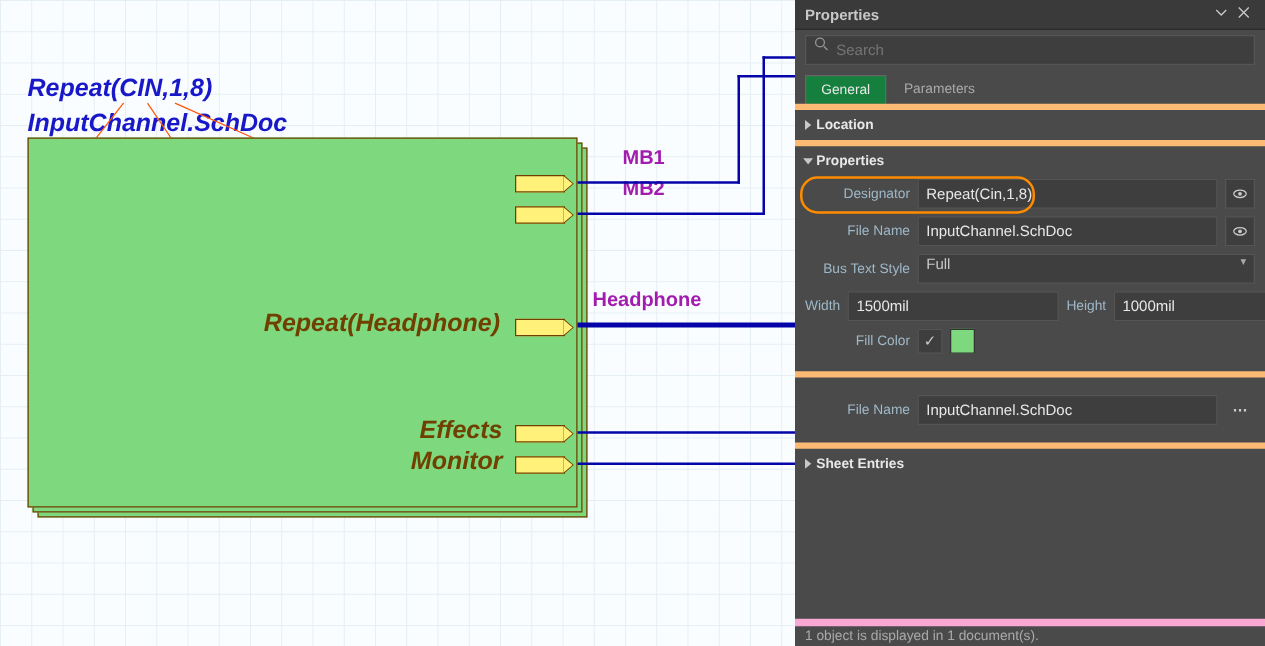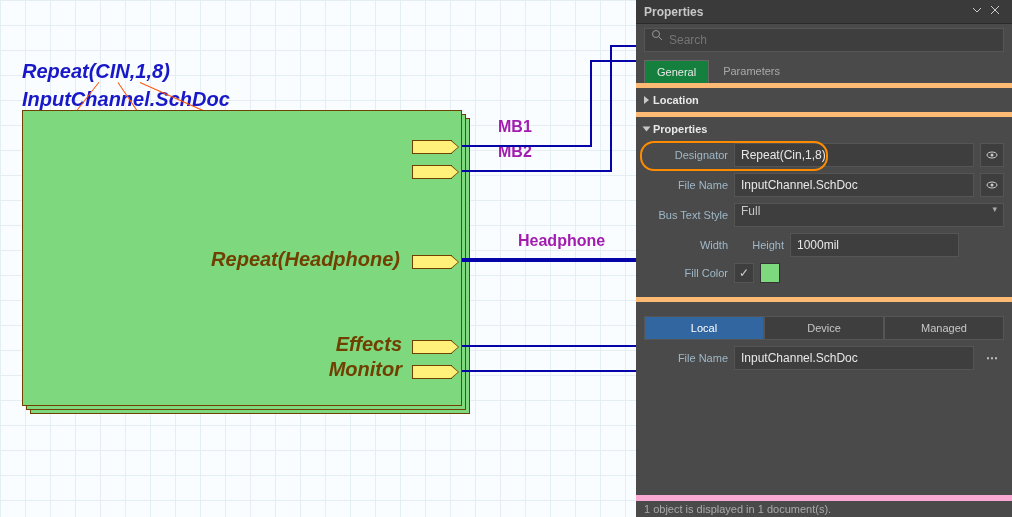--- a/index.html
+++ b/index.html
@@ -91,21 +91,21 @@
   <div class="port-label" style="left:302px;top:358px;width:100px">Monitor</div>
 
   <div class="port" style="left:412px;top:140px"></div>
   <div class="port" style="left:412px;top:165px"></div>
   <div class="port" style="left:412px;top:255px"></div>
   <div class="port" style="left:412px;top:340px"></div>
   <div class="port" style="left:412px;top:365px"></div>
 
   <div class="net-label" style="left:498px;top:118px">MB1</div>
   <div class="net-label" style="left:498px;top:143px">MB2</div>
-  <div class="net-label" style="left:518px;top:232px">Headphone</div>
+  <div class="net-label" style="left:474px;top:232px">Headphone</div>
 
   <div class="wire" style="left:462px;top:145px;width:130px;height:2px"></div>
   <div class="wire" style="left:462px;top:170px;width:150px;height:2px"></div>
   <div class="wire" style="left:590px;top:60px;width:2px;height:87px"></div>
   <div class="wire" style="left:610px;top:45px;width:2px;height:127px"></div>
   <div class="wire" style="left:590px;top:60px;width:46px;height:2px"></div>
   <div class="wire" style="left:610px;top:45px;width:26px;height:2px"></div>
   <div class="wire" style="left:462px;top:258px;width:174px;height:4px"></div>
   <div class="wire" style="left:462px;top:345px;width:174px;height:2px"></div>
   <div class="wire" style="left:462px;top:370px;width:174px;height:2px"></div>
@@ -167,44 +167,41 @@
           </div>
       </div>
       <div class="form-row">
         <div class="form-label">Bus Text Style</div>
         <div class="dd">
             <span>Full</span>
           </div>
       </div>
       <div class="form-row">
         <div class="form-label">Width</div>
+        <input class="form-input small" value="1500mil" style="">
         <div class="form-label" style="width:50px">Height</div>
         <input class="form-input small" value="1000mil" style="">
       </div>
       <div class="form-row">
         <div class="form-label">Fill Color</div>
         <div class="chk">✓</div>
         <div class="swatch green"></div>
       </div>
     </div>
     <div class="highlight" style="left:4px;top:24px;width:188px;height:30px"></div>
   </div>
 
   <div class="section">
     <div class="sec-body">
       <div class="form-row">
-          <div class="seg">
-        <div class="seg-btn active">Local</div>
-        <div class="seg-btn">Device</div>
-        <div class="seg-btn">Managed</div>
-      </div>
-        </div>
-      <div class="form-row">
         <div class="form-label">File Name</div>
         <input class="form-input" value="InputChannel.SchDoc" style="">
         <div class="dots">⋯</div>
       </div>
     </div>
   </div>
 
+  <div class="section">
+    <div class="sec-hdr collapsed">Sheet Entries</div>
+  </div>
 
   <div class="status">1 object is displayed in 1 document(s).</div>
 </div>
 
 </body></html>

